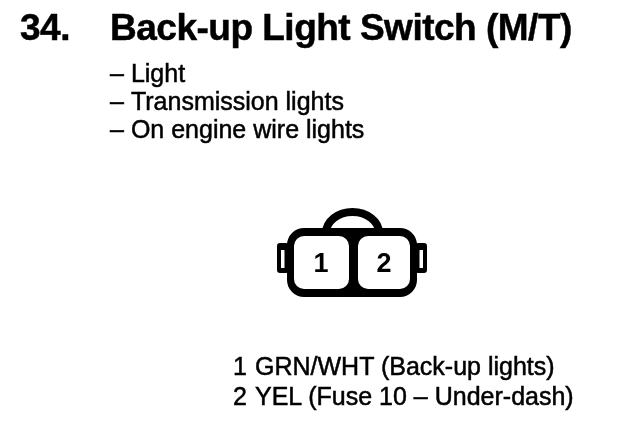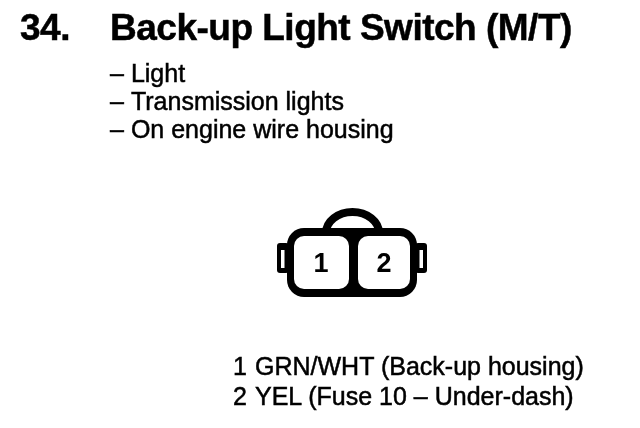--- a/index.html
+++ b/index.html
@@ -77,21 +77,21 @@
   <li class="detail-line">
     <span class="dash">–</span>
     <span>Light</span>
   </li>
   <li class="detail-line">
     <span class="dash">–</span>
     <span>Transmission lights</span>
   </li>
   <li class="detail-line">
     <span class="dash">–</span>
-    <span>On engine wire housing</span>
+    <span>On engine wire lights</span>
   </li>
 </ul>
 
 <figure class="connector">
   <svg width="160" height="105" viewBox="0 0 160 105" xmlns="http://www.w3.org/2000/svg">
 
     <path d="M 56 33 A 26.5 21 0 0 1 109 33" fill="#ffffff" stroke="#000000" stroke-width="8"></path>
 
     <g>
       <rect x="7" y="43" width="12" height="30" rx="3" fill="#000000"></rect>
@@ -109,19 +109,19 @@
     <rect x="88" y="36" width="52" height="53" rx="10" fill="#ffffff"></rect>
 
     <text class="pin-num-svg" x="51" y="63" text-anchor="middle" dominant-baseline="central" fill="#000000">1</text>
     <text class="pin-num-svg" x="114" y="63" text-anchor="middle" dominant-baseline="central" fill="#000000">2</text>
   </svg>
 </figure>
 
 <section class="legend">
   <div class="legend-row">
     <span class="pin-no">1</span>
-    <span class="pin-label">GRN/WHT (Back-up housing)</span>
+    <span class="pin-label">GRN/WHT (Back-up lights)</span>
   </div>
   <div class="legend-row">
     <span class="pin-no">2</span>
     <span class="pin-label">YEL (Fuse 10 – Under-dash)</span>
   </div>
 </section>
 
 </body></html>

